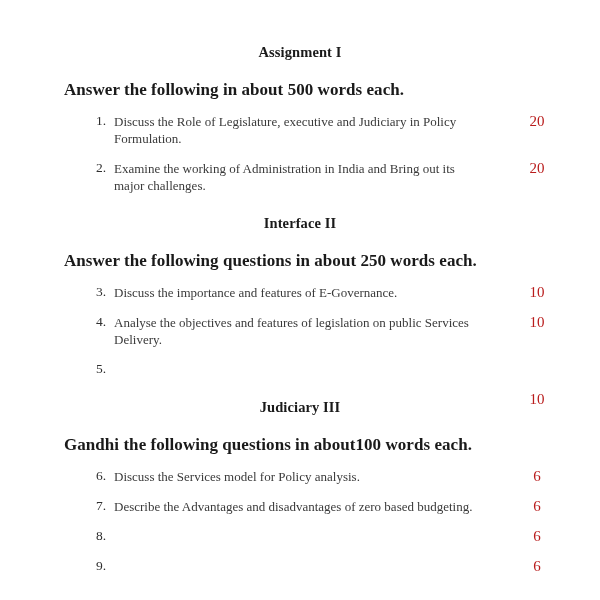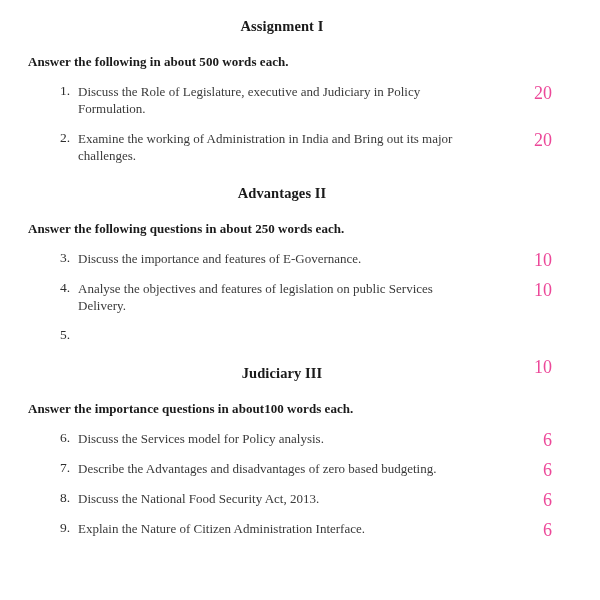--- a/index.html
+++ b/index.html
@@ -13,40 +13,41 @@
     width: 600px;
     height: 600px;
     background: #ffffff;
     font-family: "Liberation Serif", "DejaVu Serif", serif;
     color: #3a3a3a;
     overflow: hidden;
     box-sizing: border-box;
     padding: 0;
   }
   .doc {
-    padding: 18px 54px 0 28px;
+    padding: 44px 54px 0 28px;
+    margin-left: 36px;
   }
 
   
   .assignment-title {
     text-align: center;
     font-weight: bold;
     font-size: 14.5px;
     color: #1a1a1a;
     letter-spacing: 0.1px;
     margin: 0;
     padding-right: 10px;
   }
   .assignment-title.first { margin-top: 0; }
   .assignment-title.later { margin-top: 21px; }
 
   
   .instruction {
     font-weight: bold;
-    font-size: 13px;
+    font-size: 17px;
     color: #1a1a1a;
     margin: 19px 0 0 0;
     letter-spacing: 0.05px;
   }
 
   
   .qlist {
     margin: 6px 0 0 0;
     padding: 0;
     list-style: none;
@@ -75,23 +76,23 @@
   }
   .qitem .qtext .line2 {
     display: block;
     margin-top: 13px;
   }
   .qitem .qmarks {
     position: absolute;
     right: -6px;
     top: 0;
     width: 30px;
-    text-align: right;
-    font-size: 18px;
-    color: #ec4899;
+    text-align: center;
+    font-size: 15px;
+    color: #b91c1c;
   }
   .qitem .qmarks.second-line {
     top: 30px;
   }
 </style>
 </head>
 <body>
 
 <div class="page">
   <div class="doc">
@@ -107,21 +108,21 @@
         </li>
         <li class="qitem">
           <span class="qnum">2.</span>
           <span class="qtext">Examine the working of Administration in India and Bring out its major challenges.</span>
           <span class="qmarks">20</span>
         </li>
       </ul>
     </div>
 
     <div>
-      <div class="assignment-title later">Advantages II</div>
+      <div class="assignment-title later">Interface II</div>
       <div class="instruction">Answer the following questions in about 250 words each.</div>
       <ul class="qlist">
         <li class="qitem">
           <span class="qnum">3.</span>
           <span class="qtext">Discuss the importance and features of E-Governance.</span>
           <span class="qmarks">10</span>
         </li>
         <li class="qitem">
           <span class="qnum">4.</span>
           <span class="qtext">Analyse the objectives and features of legislation on public Services Delivery.</span>
@@ -129,40 +130,38 @@
         </li>
         <li class="qitem">
           <span class="qnum">5.</span>
           <span class="qmarks second-line">10</span>
         </li>
       </ul>
     </div>
 
     <div>
       <div class="assignment-title later">Judiciary III</div>
-      <div class="instruction">Answer the importance questions in about100 words each.</div>
+      <div class="instruction">Gandhi the following questions in about100 words each.</div>
       <ul class="qlist">
         <li class="qitem">
           <span class="qnum">6.</span>
           <span class="qtext">Discuss the Services model for Policy analysis.</span>
           <span class="qmarks">6</span>
         </li>
         <li class="qitem">
           <span class="qnum">7.</span>
           <span class="qtext">Describe the Advantages and disadvantages of zero based budgeting.</span>
           <span class="qmarks">6</span>
         </li>
         <li class="qitem">
           <span class="qnum">8.</span>
-          <span class="qtext">Discuss the National Food Security Act, 2013.</span>
           <span class="qmarks">6</span>
         </li>
         <li class="qitem">
           <span class="qnum">9.</span>
-          <span class="qtext">Explain the Nature of Citizen Administration Interface.</span>
           <span class="qmarks">6</span>
         </li>
 
       </ul>
     </div>
 
   </div>
 </div>
 
 </body></html>

